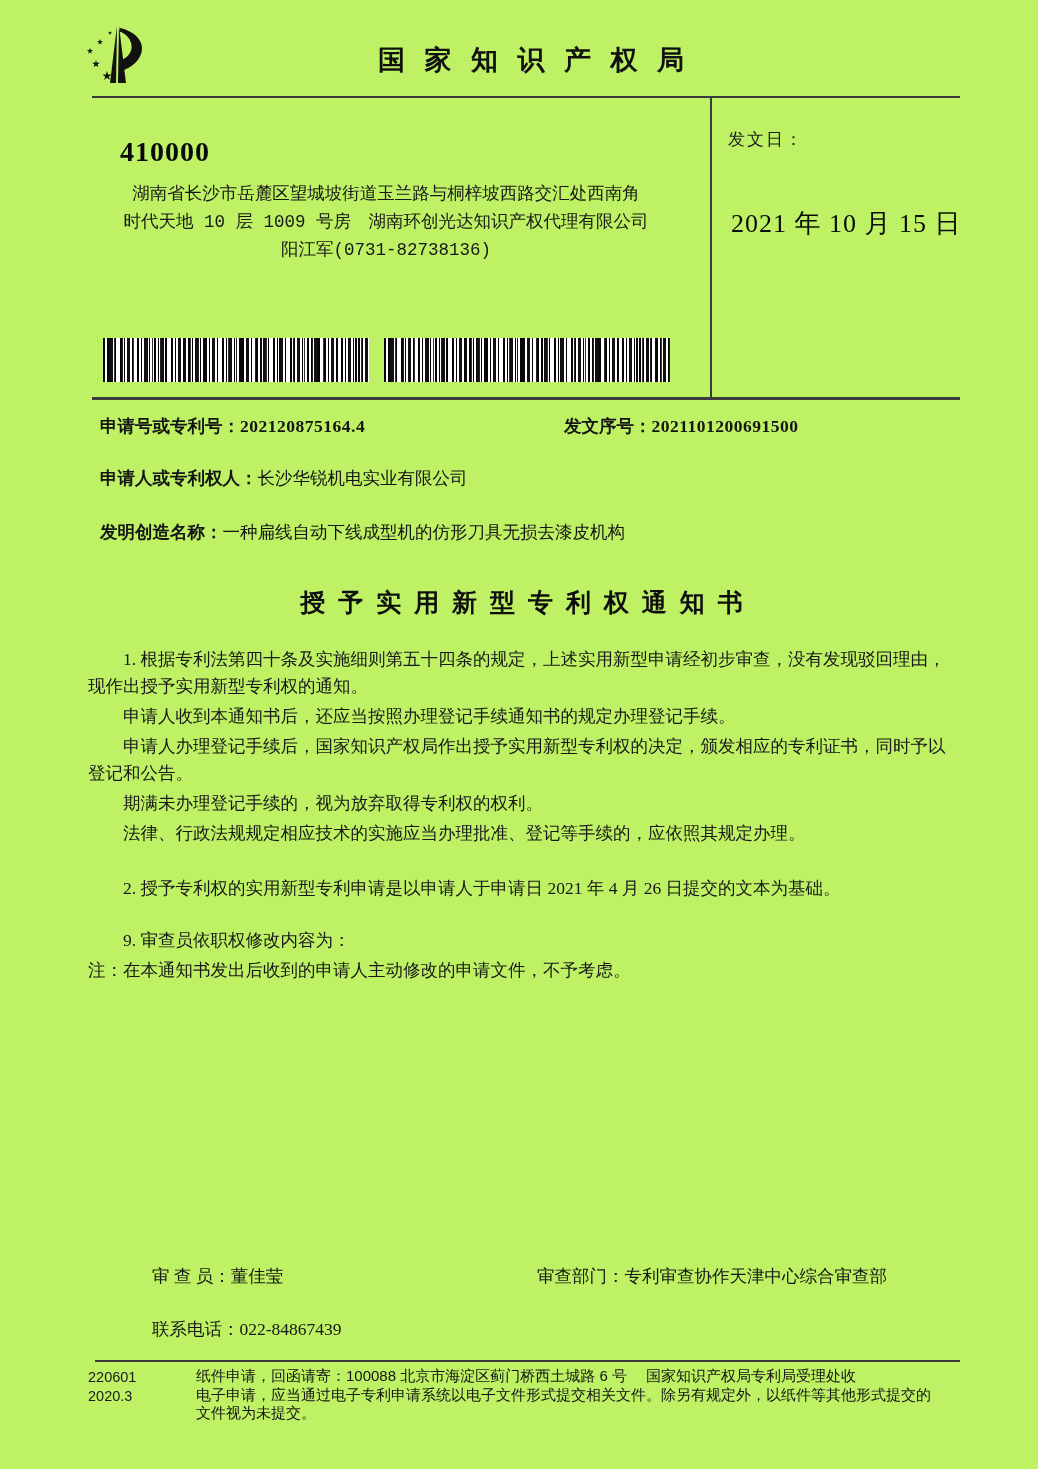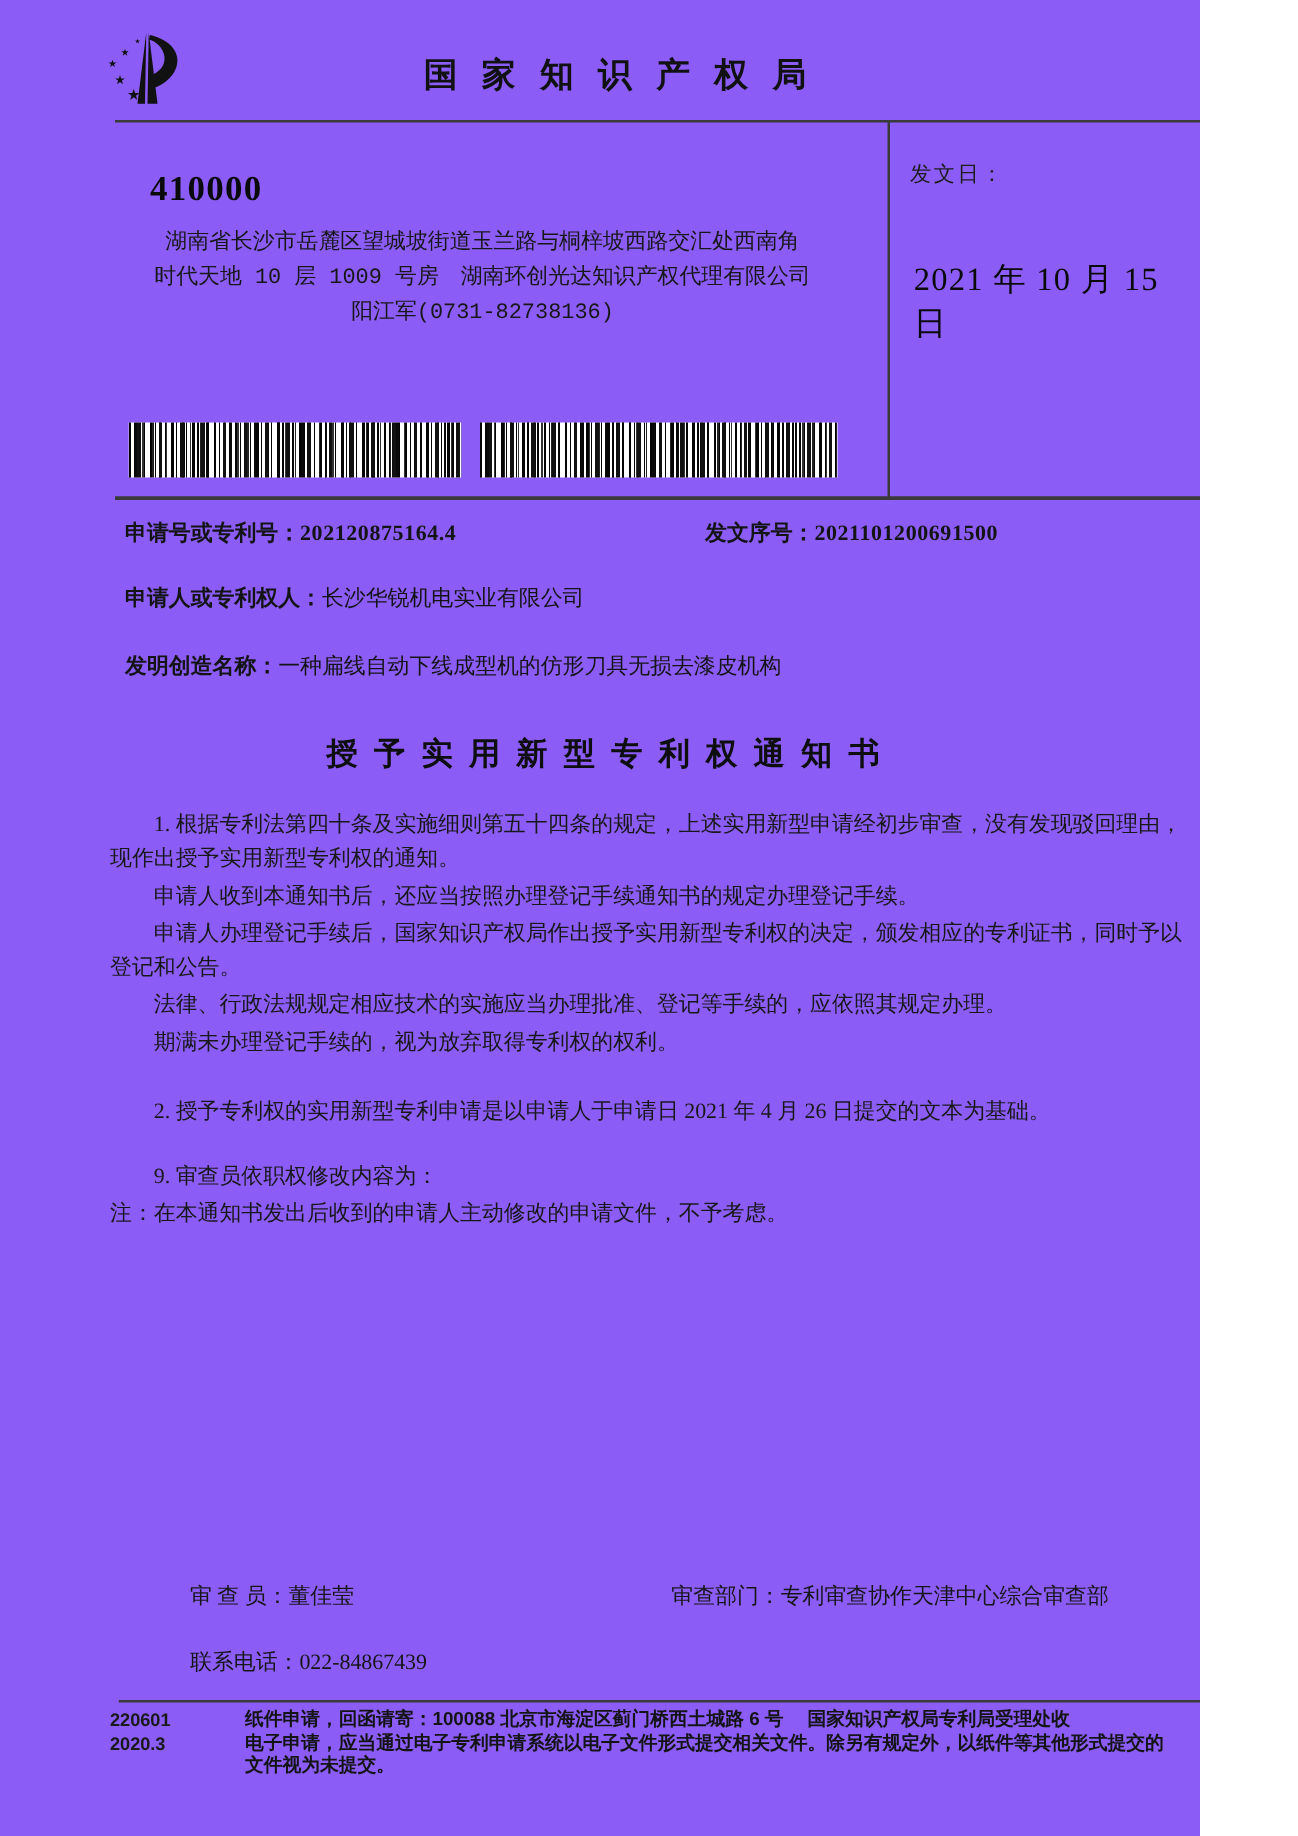--- a/index.html
+++ b/index.html
@@ -1,27 +1,27 @@
 <!DOCTYPE html>
 <html><head>
 <meta charset="utf-8">
 <style>
   html,body{margin:0;padding:0;background:#ffffff;}
   .page{
     position:relative;
-    width:960px;height:1469px;
-    background:#8b5cf6;
+    width:1038px;height:1469px;
+    background:#bef264;
     color:#1c1c1c;
     font-family:"Liberation Serif","DejaVu Serif",serif;
     overflow:hidden;
   }
   .abs{position:absolute;}
   .hline{position:absolute;background:#3a3a3a;height:2px;}
   .vline{position:absolute;background:#3a3a3a;width:2px;}
-  .sans{font-family:"Liberation Sans","DejaVu Sans",sans-serif;font-weight:bold;}
+  .sans{font-family:"Liberation Sans","DejaVu Sans",sans-serif;}
 
   
   .agency-title{
     left:0;right:0;top:42px;
     text-align:center;
     font-size:27px;font-weight:bold;
     letter-spacing:6px;text-indent:30px;
     color:#111;
   }
   .logo{left:80px;top:22px;}
@@ -135,22 +135,22 @@
     <span class="info-label">发明创造名称：</span><span>一种扁线自动下线成型机的仿形刀具无损去漆皮机构</span>
   </div>
   <div class="hline" style="left:92px;top:558px;"></div>
 
   <div class="abs notice-title">授 予 实 用 新 型 专 利 权 通 知 书</div>
 
   <div class="abs body-text">
     <p>1. 根据专利法第四十条及实施细则第五十四条的规定，上述实用新型申请经初步审查，没有发现驳回理由，现作出授予实用新型专利权的通知。</p>
     <p>申请人收到本通知书后，还应当按照办理登记手续通知书的规定办理登记手续。</p>
     <p>申请人办理登记手续后，国家知识产权局作出授予实用新型专利权的决定，颁发相应的专利证书，同时予以登记和公告。</p>
+    <p>期满未办理登记手续的，视为放弃取得专利权的权利。</p>
     <p>法律、行政法规规定相应技术的实施应当办理批准、登记等手续的，应依照其规定办理。</p>
-    <p>期满未办理登记手续的，视为放弃取得专利权的权利。</p>
     <p class="gap-lg">2. 授予专利权的实用新型专利申请是以申请人于申请日 2021 年 4 月 26 日提交的文本为基础。</p>
     <p class="gap-md">9. 审查员依职权修改内容为：</p>
     <p class="noindent gap-sm">注：在本通知书发出后收到的申请人主动修改的申请文件，不予考虑。</p>
   </div>
 
   <div class="examiner-row" style="left:152px;top:1264px;">
     <span>审 查 员：</span><span>董佳莹</span>
   </div>
   <div class="examiner-row" style="left:537px;top:1264px;">
     <span>审查部门：</span><span>专利审查协作天津中心综合审查部</span>

